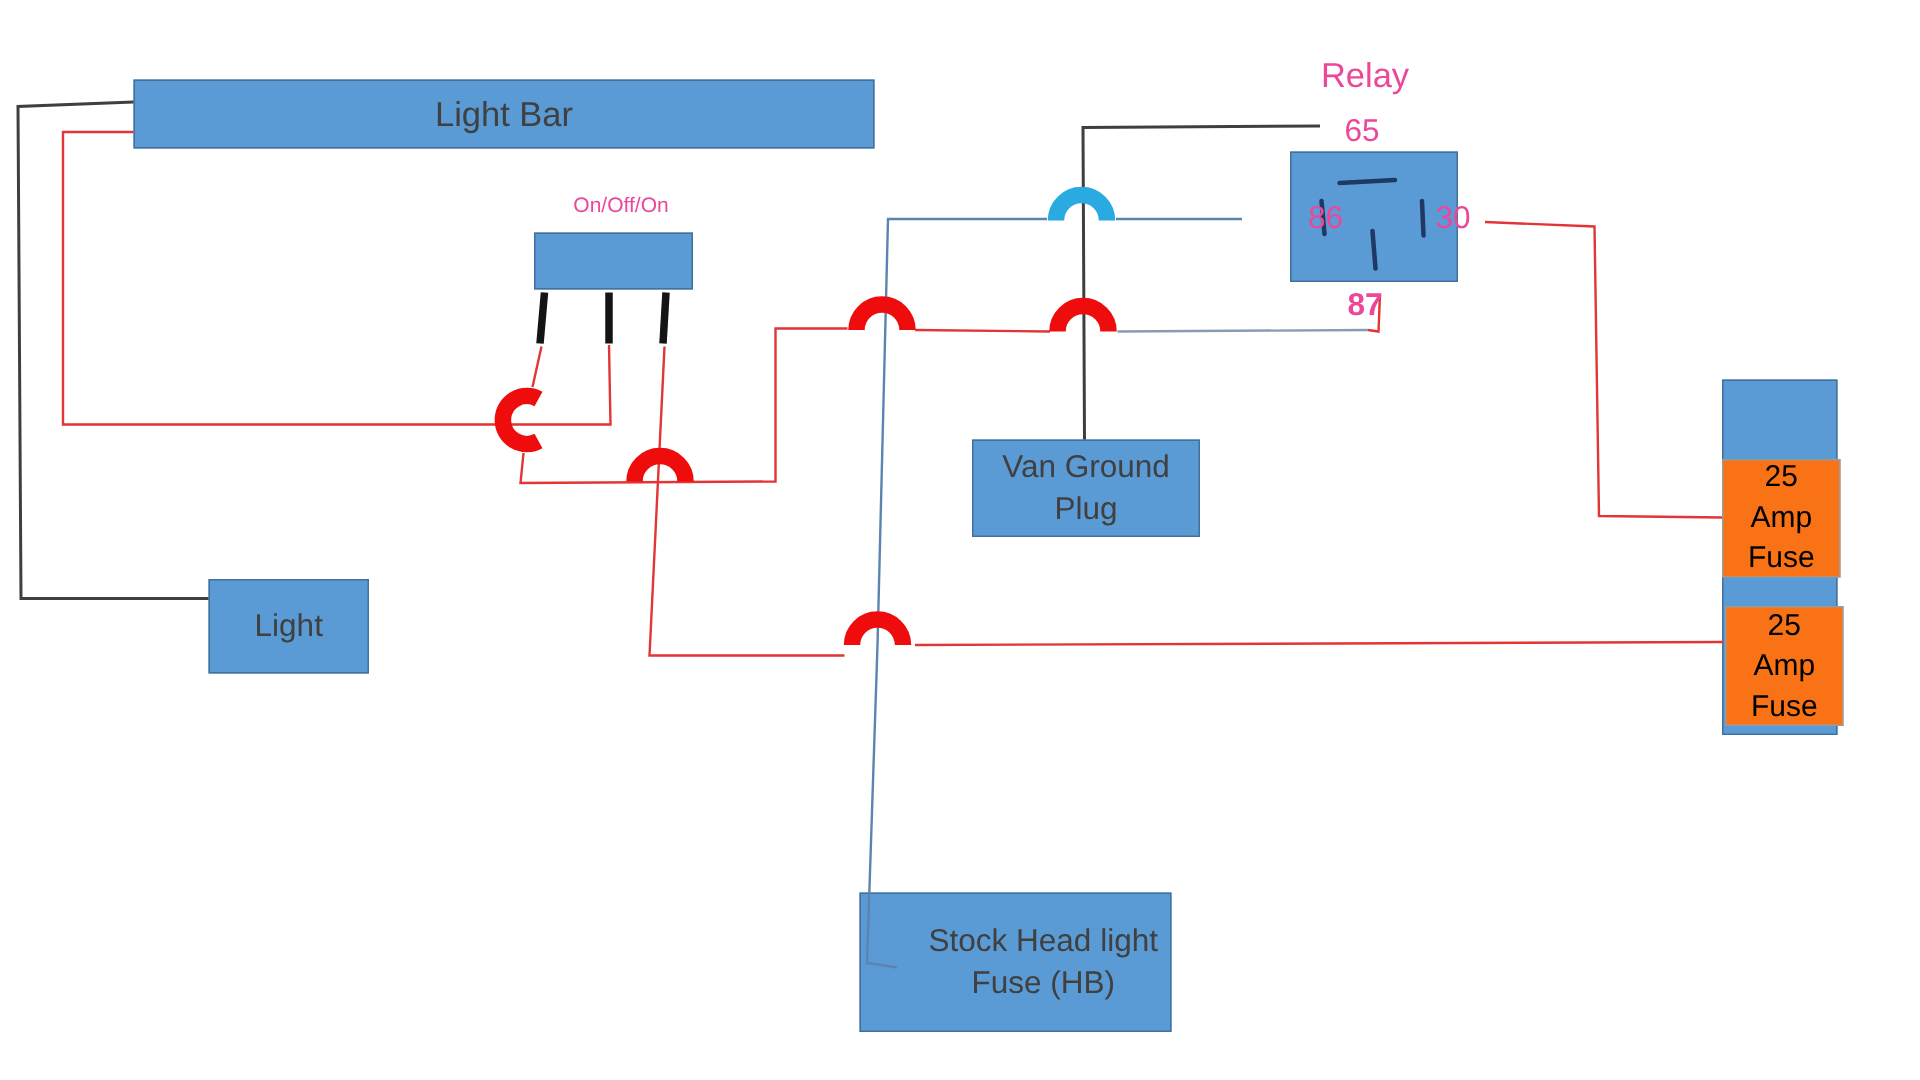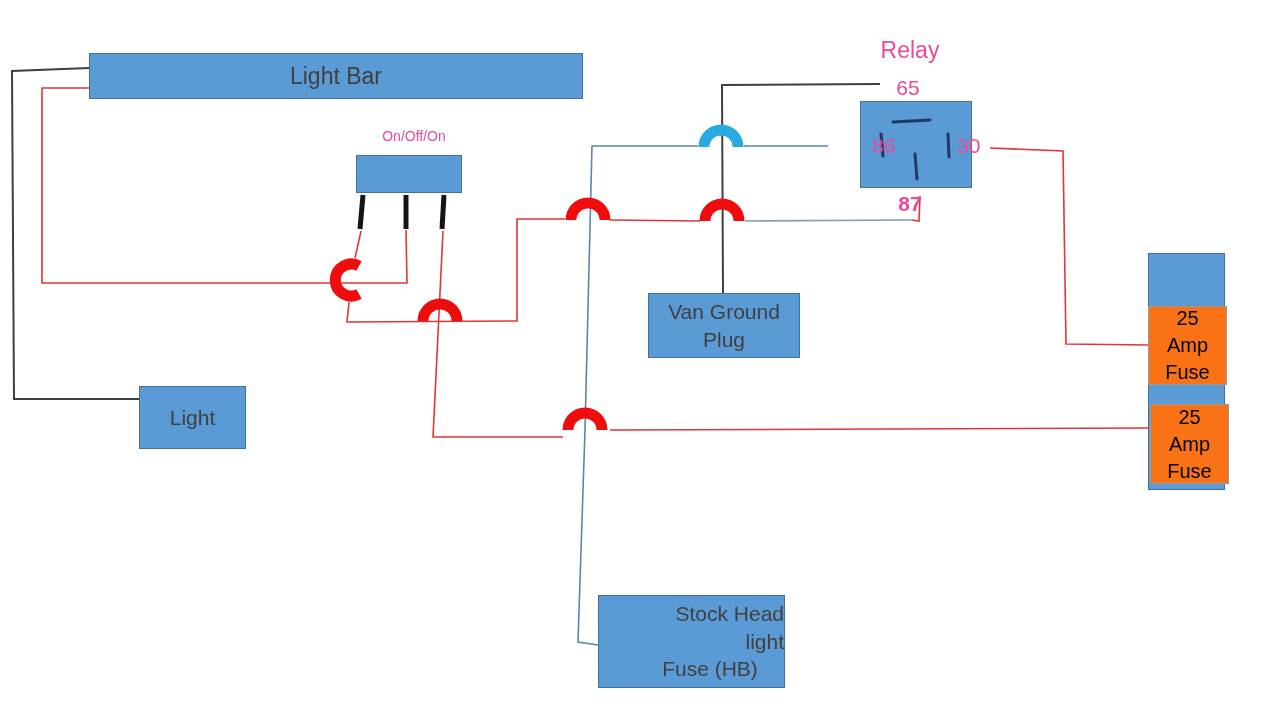--- a/index.html
+++ b/index.html
@@ -46,21 +46,21 @@
 
   <div class="bluebox" style="left:648px;top:293px;width:152px;height:65px;font-size:21px;">
     <span>Van Ground</span>
     <span>Plug</span>
   </div>
 
   <div class="bluebox" style="left:139px;top:386px;width:107px;height:63px;font-size:21px;">
     <span>Light</span>
   </div>
 
-  <div class="bluebox" style="left:598px;top:595px;width:187px;height:93px;font-size:21px;padding-left:37px;">
+  <div class="bluebox" style="left:573px;top:595px;width:208px;height:93px;font-size:21px;padding-left:37px;">
     <span>Stock Head light</span>
     <span>Fuse (HB)</span>
   </div>
 
   <div class="bluebox" style="left:1148px;top:253px;width:77px;height:237px;"></div>
 
   <div class="whitebox" style="left:1148px;top:306px;width:79px;height:79px;font-size:20px;">
     <span>25</span>
     <span>Amp</span>
     <span>Fuse</span>

